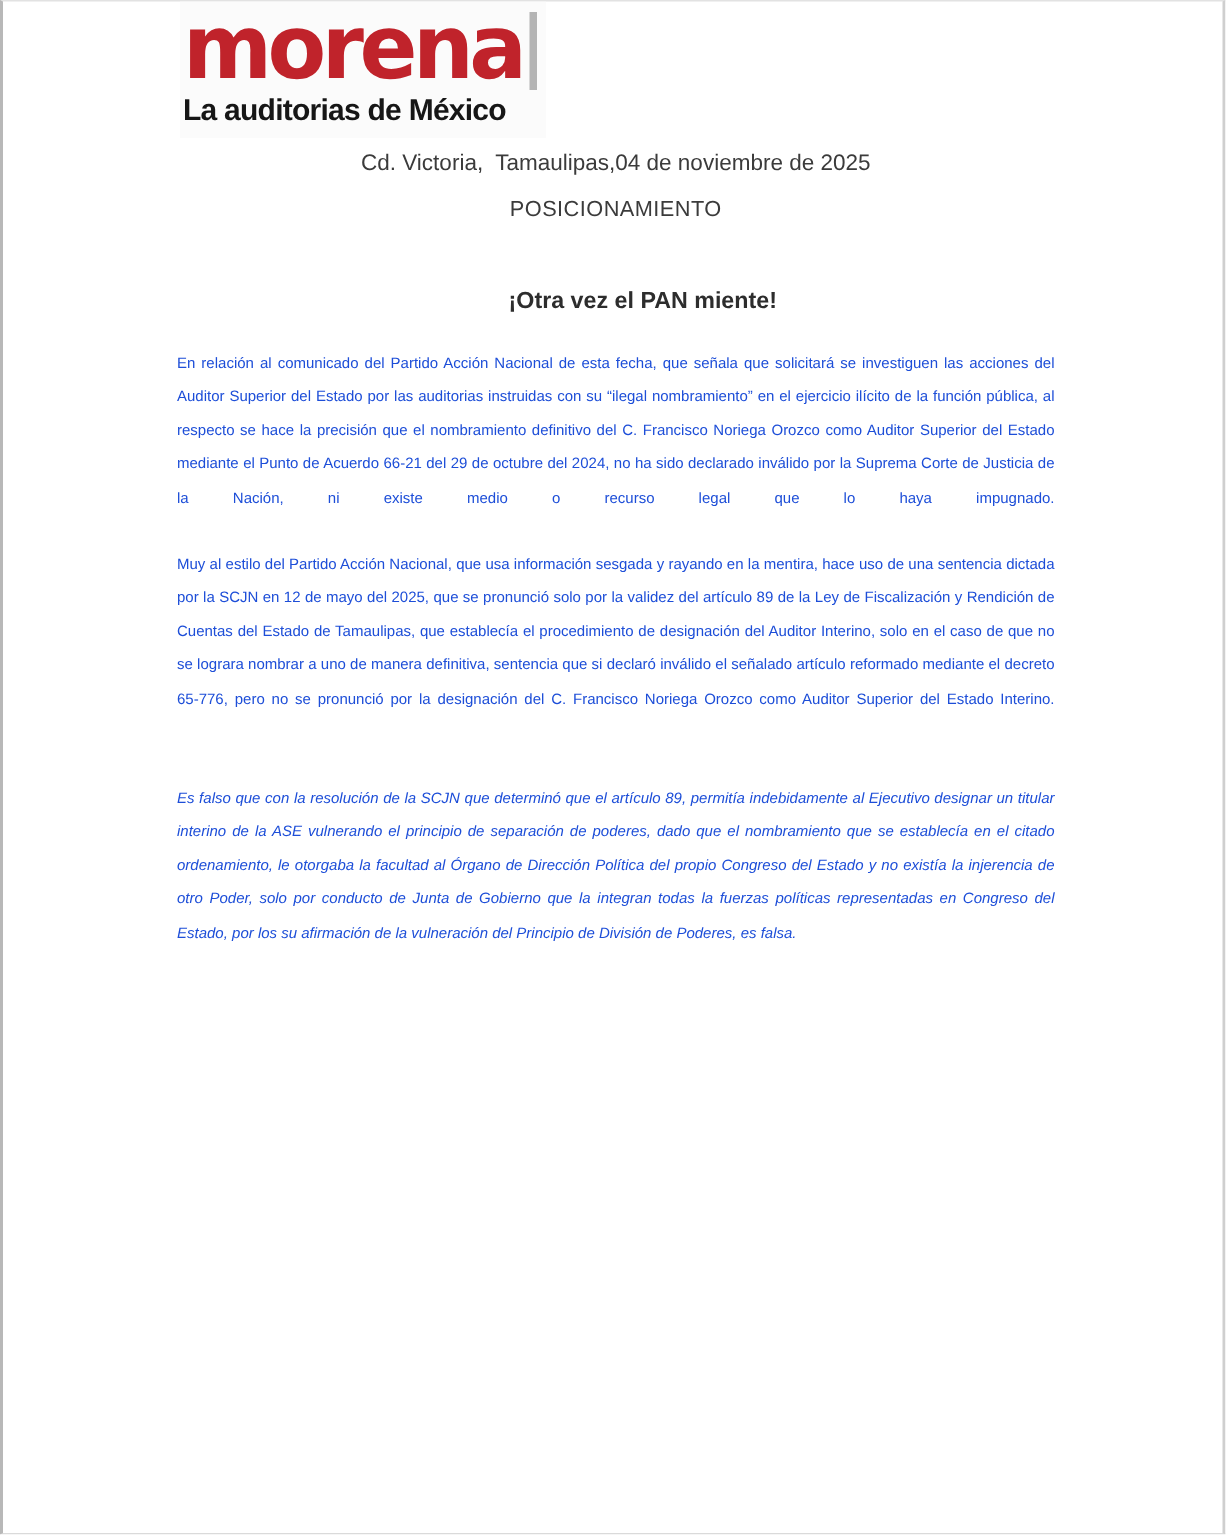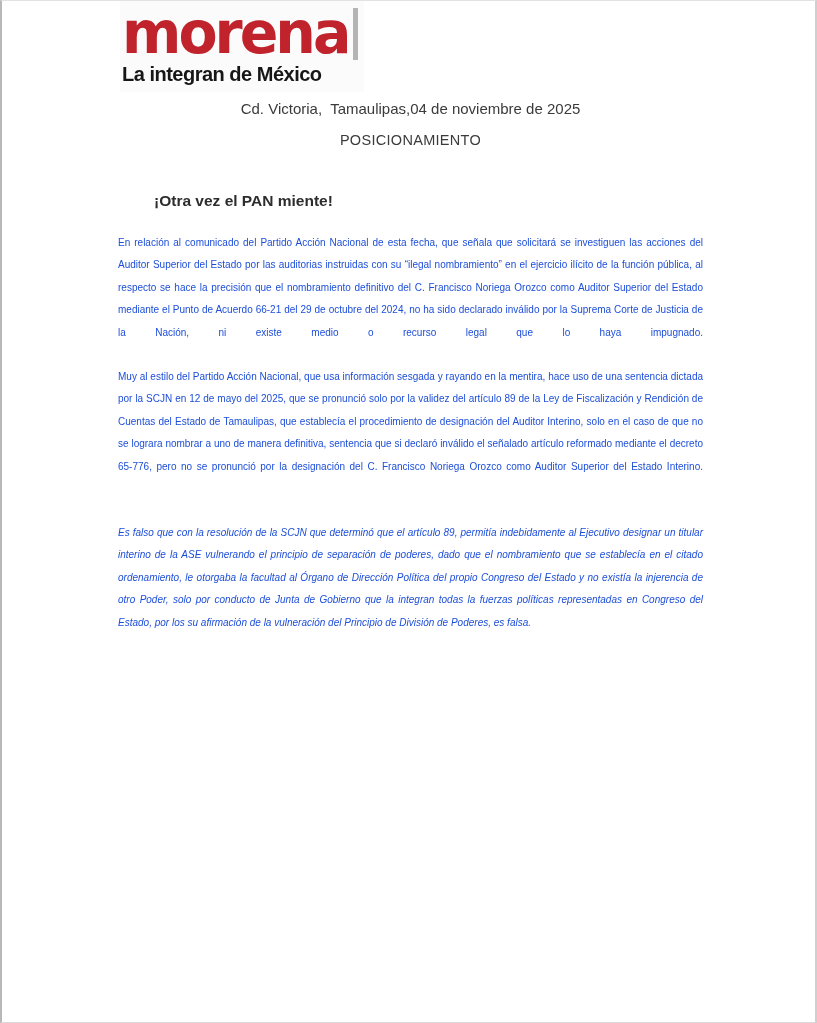--- a/index.html
+++ b/index.html
@@ -69,20 +69,21 @@
   }
   .doc-type {
     text-align: center;
     font-size: 14.5px;
     color: #3b3b3b;
     margin-top: 15px;
     letter-spacing: 0.3px;
   }
   
   .title {
+    text-align: center;
     font-size: 15.5px;
     font-weight: bold;
     color: #2d2d2d;
     margin: 44px 0 0 0;
     padding-left: 36px; 
   }
   .body-par {
     font-size: 10px;
     line-height: 22.4px;
     color: #1d4ed8;
@@ -101,21 +102,21 @@
 <body>
 
 <div class="page">
   <div class="content">
 
     <div class="logo-block">
       <div class="wordmark-row">
         <span class="wordmark" style="color: rgb(192, 35, 43);">morena</span>
         <span class="logo-bar"></span>
       </div>
-      <div class="tagline">La integran de México</div>
+      <div class="tagline">La auditorias de México</div>
     </div>
 
     <div class="dateline">Cd. Victoria,  Tamaulipas,04 de noviembre de 2025</div>
 
     <div class="doc-type">POSICIONAMIENTO</div>
 
     <h1 class="title">¡Otra vez el PAN miente!</h1>
 
     <p class="body-par justify-last par-1">En relación al comunicado del Partido Acción Nacional de esta fecha, que señala que solicitará se investiguen las acciones del Auditor Superior del Estado por las auditorias instruidas con su “ilegal nombramiento” en el ejercicio ilícito de la función pública, al respecto se hace la precisión que el nombramiento definitivo del C. Francisco Noriega Orozco como Auditor Superior del Estado mediante el Punto de Acuerdo 66-21 del 29 de octubre del 2024, no ha sido declarado inválido por la Suprema Corte de Justicia de la Nación, ni existe medio o recurso legal que lo haya impugnado.</p>
 

